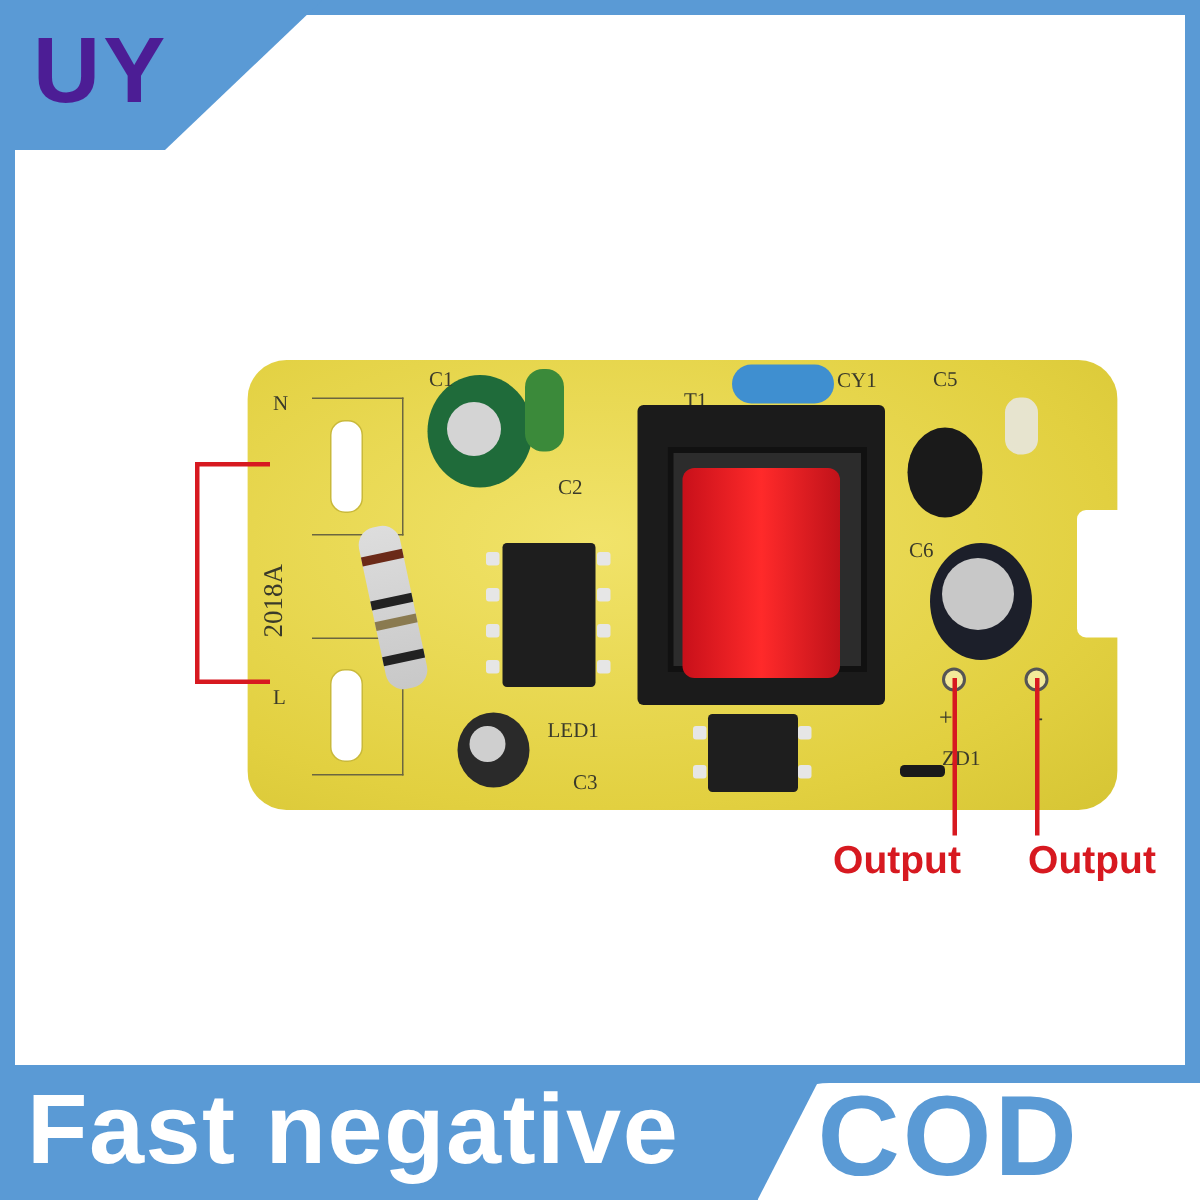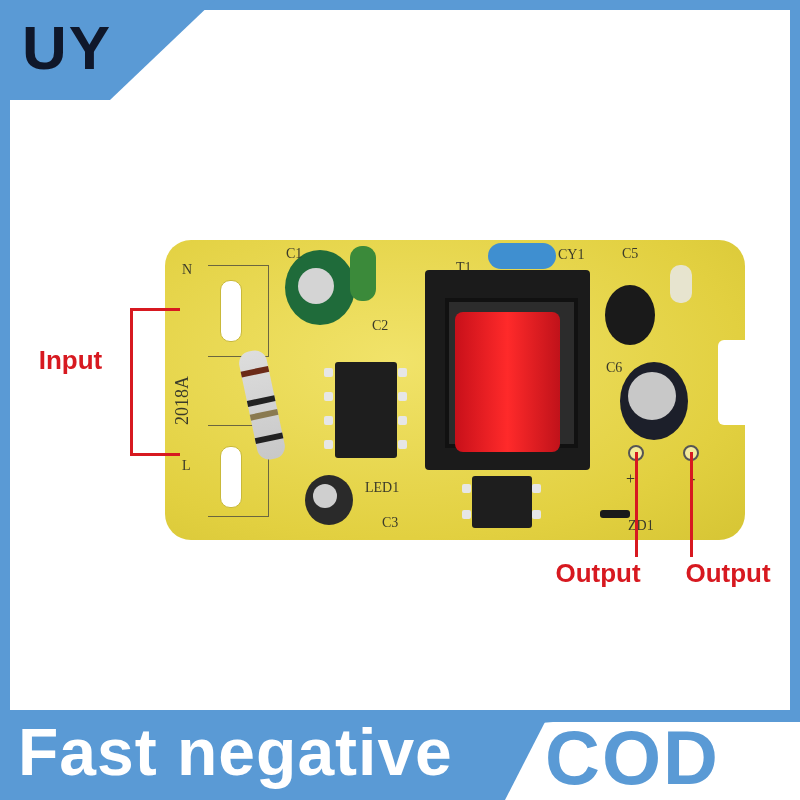--- a/index.html
+++ b/index.html
@@ -1,19 +1,19 @@
 <!DOCTYPE html>
 <html><head>
 <meta charset="utf-8">
 <style>
   html,body{margin:0;padding:0;}
   body{width:800px;height:800px;position:relative;overflow:hidden;background:#5a9ad5;font-family:"Liberation Sans",sans-serif;}
   .frame-inner{position:absolute;left:10px;top:10px;width:780px;height:700px;background:#ffffff;}
   .corner-tri{position:absolute;left:0;top:0;width:215px;height:100px;background:#5a9ad5;clip-path:polygon(0 0,215px 0,110px 100px,0 100px);}
-  .brand{position:absolute;left:22px;top:8px;font-size:62px;font-weight:bold;color:#0f172a;letter-spacing:2px;line-height:80px;}
+  .brand{position:absolute;left:22px;top:8px;font-size:62px;font-weight:bold;color:#4c1d95;letter-spacing:2px;line-height:80px;}
   .bottom-bar{position:absolute;left:0;top:710px;width:800px;height:90px;background:#5a9ad5;}
   .cod-panel{position:absolute;left:505px;top:722px;width:295px;height:78px;background:#ffffff;border-top-left-radius:48px 40px;clip-path:polygon(0 100%,40px 0,100% 0,100% 100%);}
   .fast{position:absolute;left:18px;top:712px;font-size:66px;font-weight:bold;color:#ffffff;line-height:80px;letter-spacing:1px;}
   .cod{position:absolute;left:545px;top:716px;font-size:76px;font-weight:bold;color:#5a9ad5;line-height:84px;letter-spacing:2px;}
 
   .label-red{position:absolute;color:#d71920;font-weight:bold;font-size:26px;line-height:30px;text-align:center;}
   .in-label{left:8px;top:345px;width:125px;}
   .bracket{position:absolute;left:130px;top:308px;width:50px;height:148px;border:3px solid #d71920;border-right:none;box-sizing:border-box;}
   .out-pos{left:543px;top:558px;width:110px;}
   .out-neg{left:668px;top:558px;width:120px;}
@@ -105,25 +105,24 @@
 <div class="silk" style="left:606px;top:360px;">C6</div>
 <div class="cap-big" style="left:620px;top:362px;width:68px;height:78px;background:#1c1f2a;"></div>
 <div class="cap-big" style="left:628px;top:372px;width:48px;height:48px;background:#c8c8c8;"></div>
 
 <div class="pad" style="left:628px;top:445px;"></div>
 <div class="pad" style="left:683px;top:445px;"></div>
 <div class="silk" style="left:626px;top:470px;font-size:16px;">+</div>
 <div class="silk" style="left:690px;top:470px;font-size:16px;">-</div>
 
 <div style="position:absolute;left:600px;top:510px;width:30px;height:8px;background:#1a1a1a;border-radius:3px;"></div>
-<div class="silk" style="left:628px;top:518px;">ZD1</div>
+<div class="silk" style="left:628px;top:499px;">ZD1</div>
 
 <div class="bracket"></div>
 <div class="label-red in-label">
-  <div>Input</div>
 </div>
 <div class="lead" style="left:635px;top:452px;height:105px;"></div>
 <div class="lead" style="left:690px;top:452px;height:105px;"></div>
 <div class="label-red out-pos">
   <div>Output</div>
 </div>
 <div class="label-red out-neg">
   <div>Output</div>
 </div>
 

